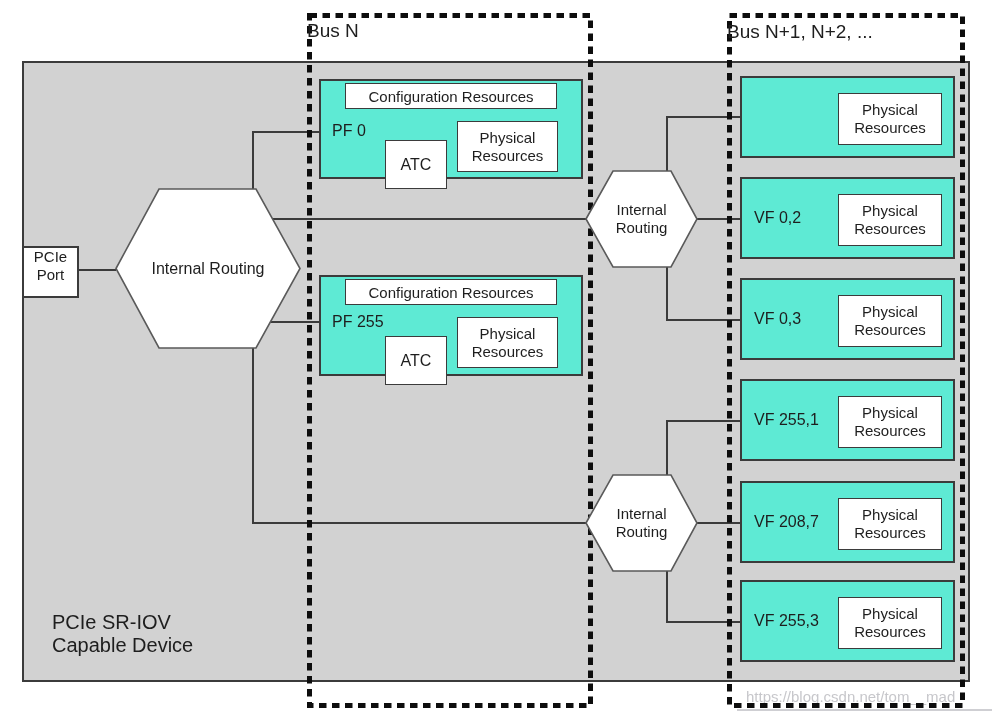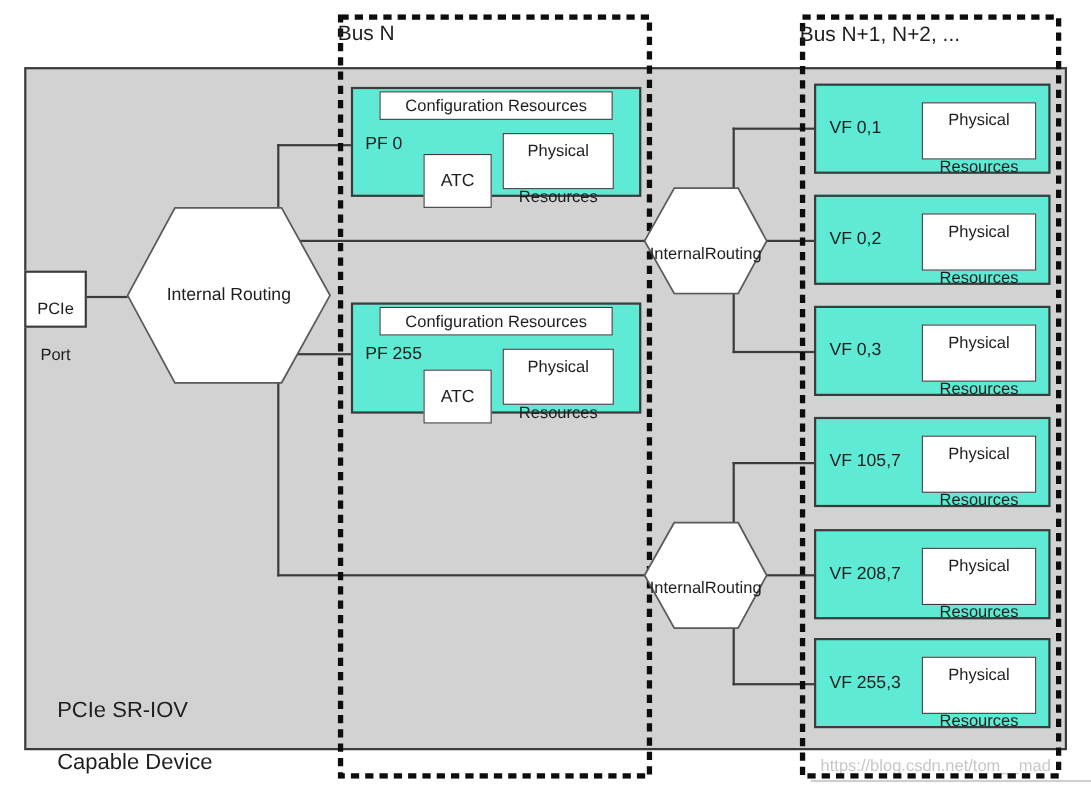--- a/index.html
+++ b/index.html
@@ -45,33 +45,33 @@
   }
   .vf .phys{left:96px;top:15px;width:104px;height:52px;}
   .vf-name{
     position:absolute;left:12px;top:0;bottom:0;display:flex;align-items:center;
     font-size:16px;white-space:nowrap;
   }
   .hex{position:absolute;z-index:4;}
   .hex svg{position:absolute;left:0;top:0;}
   .hex polygon{fill:#fff;stroke:#5a5a5a;stroke-width:1.6;}
   .hex-label{
-    position:absolute;inset:0;display:flex;flex-direction:row;align-items:center;
+    position:absolute;inset:0;display:flex;flex-direction:column;align-items:center;
     justify-content:center;text-align:center;font-size:16px;line-height:19px;
   }
   .hex-small .hex-label{font-size:15px;line-height:18px;}
   .port{
     position:absolute;left:22px;top:246px;width:57px;height:52px;background:#fff;
     border:2px solid var(--line);z-index:4;display:flex;flex-direction:column;
     align-items:center;justify-content:flex-start;font-size:15px;line-height:18px;
   }
   .device-label{
     position:absolute;left:52px;top:611px;z-index:5;font-size:20px;line-height:23px;
   }
-  .device-label span, .port span, .phys span, .hex-label span{display:block;margin-top:24px;}
+  .device-label span, .port span, .phys span, .hex-label span{display:block;}
   .wm{
     position:absolute;left:746px;top:688px;z-index:2;font-size:15px;
     color:var(--watermark);white-space:nowrap;
   }
   .wm-underline{position:absolute;left:737px;top:709px;width:255px;height:2px;background:#cfcfd3;z-index:2;}
 </style>
 </head>
 <body>
 
 <div class="stage">
@@ -160,42 +160,41 @@
     <div class="config box-thin">Configuration Resources</div>
     <div class="fn-name" style="left:11px;top:36px">PF 255</div>
     <div class="atc box-thin">ATC</div>
     <div class="phys box-thin">
       <span>Physical</span>
       <span>Resources</span>
     </div>
   </div>
 
   <div class="block vf" style="top:76px">
-    <div class="vf-name">VF 0,1</div>
     <div class="phys box-thin">
       <span>Physical</span>
       <span>Resources</span>
     </div>
   </div>
   <div class="block vf" style="top:177px">
     <div class="vf-name">VF 0,2</div>
     <div class="phys box-thin">
       <span>Physical</span>
       <span>Resources</span>
     </div>
   </div>
   <div class="block vf" style="top:278px">
     <div class="vf-name">VF 0,3</div>
     <div class="phys box-thin">
       <span>Physical</span>
       <span>Resources</span>
     </div>
   </div>
   <div class="block vf" style="top:379px">
-    <div class="vf-name">VF 105,7</div>
+    <div class="vf-name">VF 255,1</div>
     <div class="phys box-thin">
       <span>Physical</span>
       <span>Resources</span>
     </div>
   </div>
   <div class="block vf" style="top:481px">
     <div class="vf-name">VF 208,7</div>
     <div class="phys box-thin">
       <span>Physical</span>
       <span>Resources</span>

